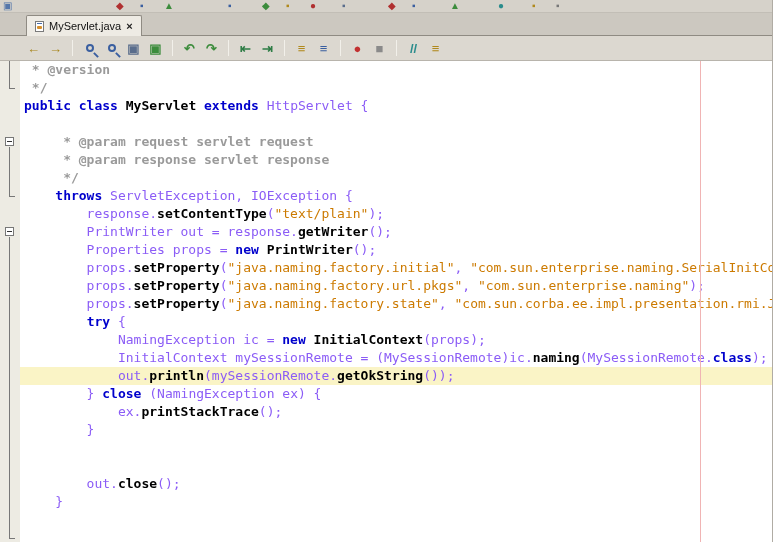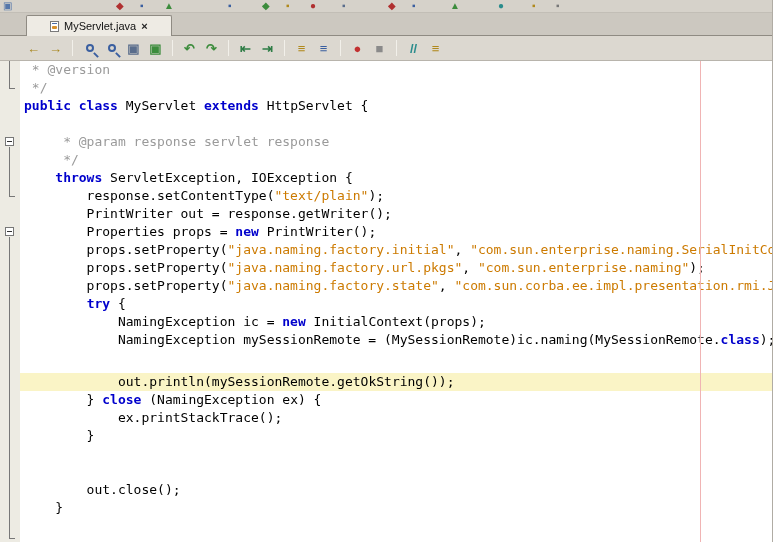--- a/index.html
+++ b/index.html
@@ -16,21 +16,21 @@
   }
   .top-strip .sicon { position: absolute; top: 1px; font-size: 10px; line-height: 10px; }
   
   .tab-bar {
     height: 23px; flex: 0 0 23px; background: #ccc8c0;
     display: flex; align-items: flex-end; padding-left: 26px;
     border-bottom: 1px solid #8f8b83;
   }
   .tab {
     height: 21px; background: #eeebe4; border: 1px solid #8f8b83; border-bottom: none;
-    display: flex; align-items: center; gap: 5px; padding: 0 23px;
+    display: flex; align-items: center; gap: 5px; padding: 0 8px;
     position: relative; top: 1px; border-top-left-radius: 2px; border-top-right-radius: 2px;
     font-size: 11px; color: #111;
   }
   .java-icon { width: 9px; height: 11px; background: #fff; border: 1px solid #7a7a7a; position: relative; }
   .java-icon::after { content: ""; position: absolute; left: 1px; top: 4px; width: 5px; height: 3px; background: #d78f2a; border-radius: 1px; }
   .java-icon::before { content: ""; position: absolute; left: 1px; top: 1px; width: 5px; height: 1px; background: #4a6ea9; }
   .tab-close { font-size: 11px; font-weight: bold; color: #222; cursor: default; line-height: 11px; }
   
   .toolbar {
     height: 25px; flex: 0 0 25px; background: #dcd8d0;
@@ -48,26 +48,26 @@
   .gutter { position: absolute; left: 0; top: 0; bottom: 0; width: 20px; background: #edebe3; }
   .fold-box { position: absolute; left: 5px; width: 9px; height: 9px; background: #fff; border: 1px solid #777; }
   .fold-box::after { content: ""; position: absolute; left: 1px; top: 3px; width: 5px; height: 1px; background: #333; }
   .fold-line { position: absolute; left: 9px; width: 1px; background: #777; }
   .fold-corner { position: absolute; left: 9px; width: 6px; height: 1px; background: #777; }
   .code { position: absolute; left: 20px; top: 0; right: 0; z-index: 1; }
   .cline {
     height: 18px; line-height: 18px; white-space: pre; padding-left: 4px;
     font-family: "DejaVu Sans Mono", "Liberation Mono", monospace; font-size: 13px; color: #000;
   }
-  .hl  { background: var(--hl, #faf4c6); margin-top: 24px; }
+  .hl  { background: var(--hl, #faf4c6); }
   .kw  { color: var(--kw, #0000cc); font-weight: bold; }
-  .com { color: var(--com, #9a9a9a); }
+  .com { color: var(--com, #9a9a9a); font-weight: bold; }
   .str { color: var(--str, #cc7a00); }
-  .m   { font-weight: normal; }
-  .pl  { color: #000000; text-align: right; }
+  .m   { font-weight: bold; }
+  .pl  { color: #8b5cf6; text-align: right; }
   .margin-line { position: absolute; left: 700px; top: 0; bottom: 0; width: 1px; background: var(--margin, #f0b4b4); z-index: 2; }
 </style>
 </head>
 <body>
 
 <div class="window">
 
   <div class="top-strip">
       <span class="sicon" style="left: 3px; color: rgb(85, 119, 170);">▣</span>
       <span class="sicon" style="left: 116px; color: rgb(176, 48, 48);">◆</span>
@@ -133,32 +133,33 @@
         <div class="fold-box" style="top: 166px;"></div>
         <div class="fold-line" style="top: 176px; height: 301px;"></div>
         <div class="fold-corner" style="top: 477px;"></div>
       </div>
     <div class="margin-line"></div>
     <div class="code">
         <div class="cline"><span class="com"> * @version</span></div>
         <div class="cline"><span class="com"> */</span></div>
         <div class="cline"><span class="kw">public</span><span class="pl"> </span><span class="kw">class</span><span class="pl"> </span><span class="m">MyServlet</span><span class="pl"> </span><span class="kw">extends</span><span class="pl"> HttpServlet {</span></div>
         <div class="cline"></div>
+        <div class="cline"><span class="com">     * @param request servlet request</span></div>
         <div class="cline"><span class="com">     * @param response servlet response</span></div>
         <div class="cline"><span class="com">     */</span></div>
         <div class="cline"><span class="pl">    </span><span class="kw">throws</span><span class="pl"> ServletException, IOException {</span></div>
         <div class="cline"><span class="pl">        response.</span><span class="m">setContentType</span><span class="pl">(</span><span class="str">"text/plain"</span><span class="pl">);</span></div>
         <div class="cline"><span class="pl">        PrintWriter out = response.</span><span class="m">getWriter</span><span class="pl">();</span></div>
         <div class="cline"><span class="pl">        Properties props = </span><span class="kw">new</span><span class="pl"> </span><span class="m">PrintWriter</span><span class="pl">();</span></div>
         <div class="cline"><span class="pl">        props.</span><span class="m">setProperty</span><span class="pl">(</span><span class="str">"java.naming.factory.initial"</span><span class="pl">, </span><span class="str">"com.sun.enterprise.naming.SerialInitContextFactory"</span></div>
         <div class="cline"><span class="pl">        props.</span><span class="m">setProperty</span><span class="pl">(</span><span class="str">"java.naming.factory.url.pkgs"</span><span class="pl">, </span><span class="str">"com.sun.enterprise.naming"</span><span class="pl">);</span></div>
         <div class="cline"><span class="pl">        props.</span><span class="m">setProperty</span><span class="pl">(</span><span class="str">"java.naming.factory.state"</span><span class="pl">, </span><span class="str">"com.sun.corba.ee.impl.presentation.rmi.JNDIStateFactoryImpl"</span></div>
         <div class="cline"><span class="pl">        </span><span class="kw">try</span><span class="pl"> {</span></div>
         <div class="cline"><span class="pl">            NamingException ic = </span><span class="kw">new</span><span class="pl"> </span><span class="m">InitialContext</span><span class="pl">(props);</span></div>
-        <div class="cline"><span class="pl">            NamingException mySessionRemote = (MySessionRemote)ic.</span><span class="m">naming</span><span class="pl">(MySessionRemote.</span><span class="kw">class</span><span class="pl">);</span></div>
+        <div class="cline"><span class="pl">            InitialContext mySessionRemote = (MySessionRemote)ic.</span><span class="m">naming</span><span class="pl">(MySessionRemote.</span><span class="kw">class</span><span class="pl">);</span></div>
         <div class="cline hl"><span class="pl">            out.</span><span class="m">println</span><span class="pl">(mySessionRemote.</span><span class="m">getOkString</span><span class="pl">());</span></div>
         <div class="cline"><span class="pl">        } </span><span class="kw">close</span><span class="pl"> (NamingException ex) {</span></div>
         <div class="cline"><span class="pl">            ex.</span><span class="m">printStackTrace</span><span class="pl">();</span></div>
         <div class="cline"><span class="pl">        }</span></div>
         <div class="cline"></div>
         <div class="cline"></div>
         <div class="cline"><span class="pl">        out.</span><span class="m">close</span><span class="pl">();</span></div>
         <div class="cline"><span class="pl">    }</span></div>
       </div>
   </div>

